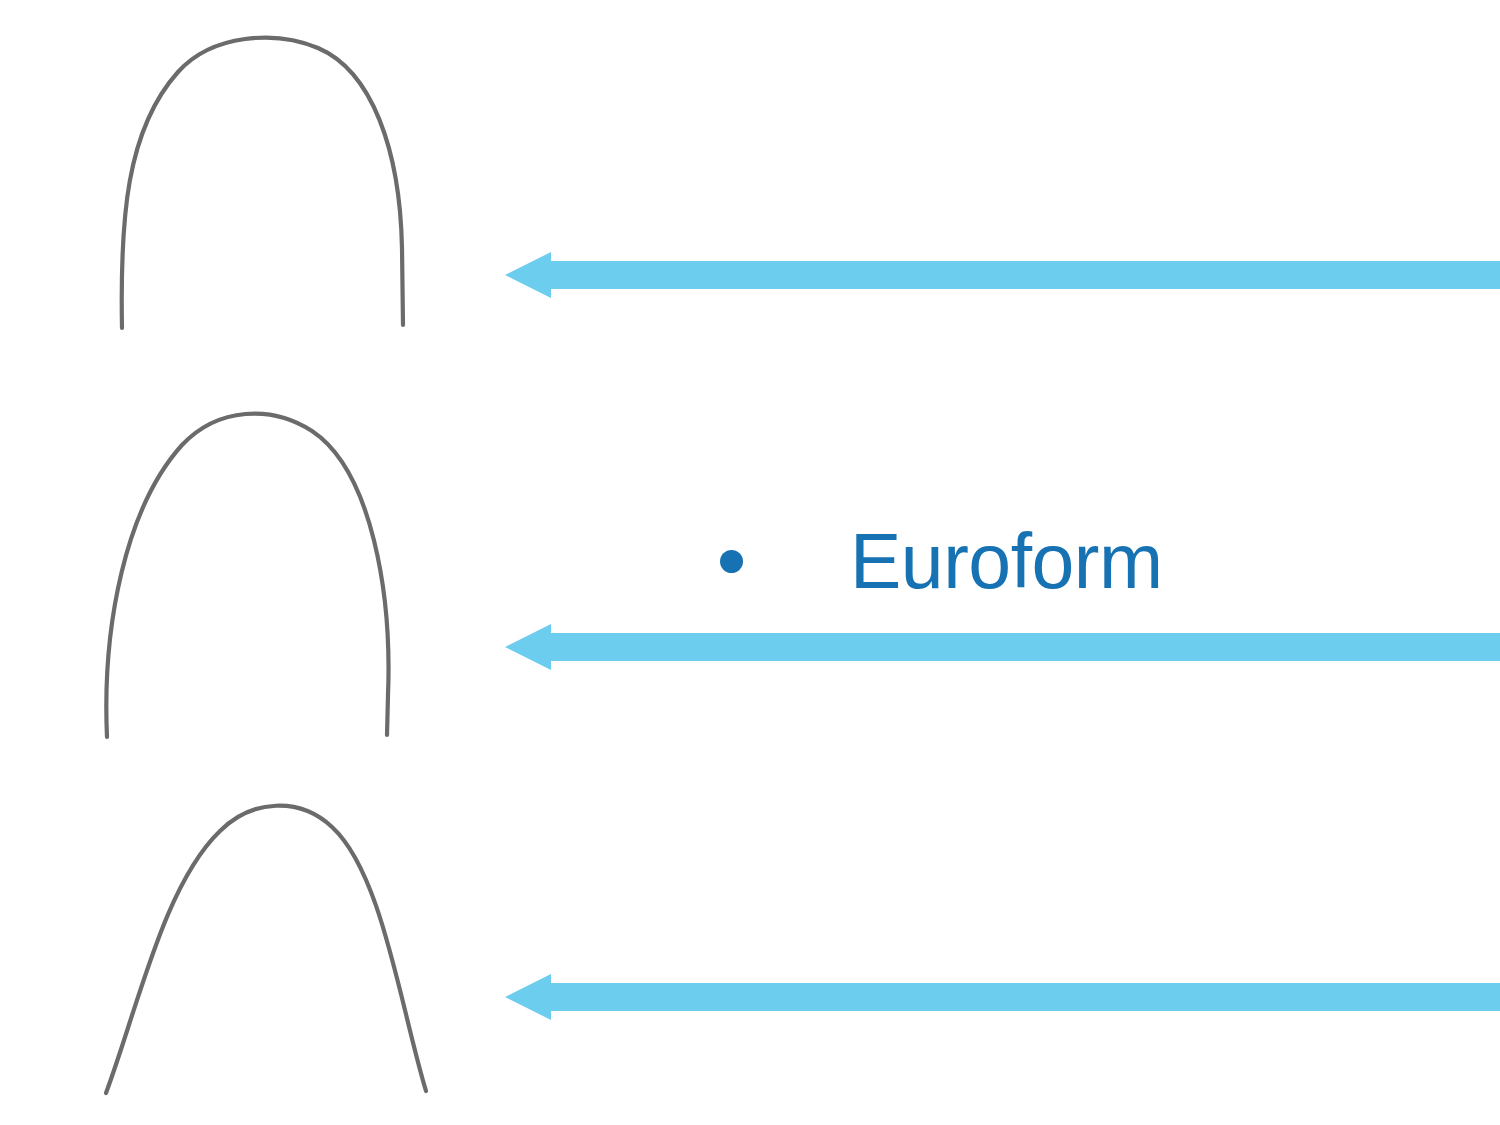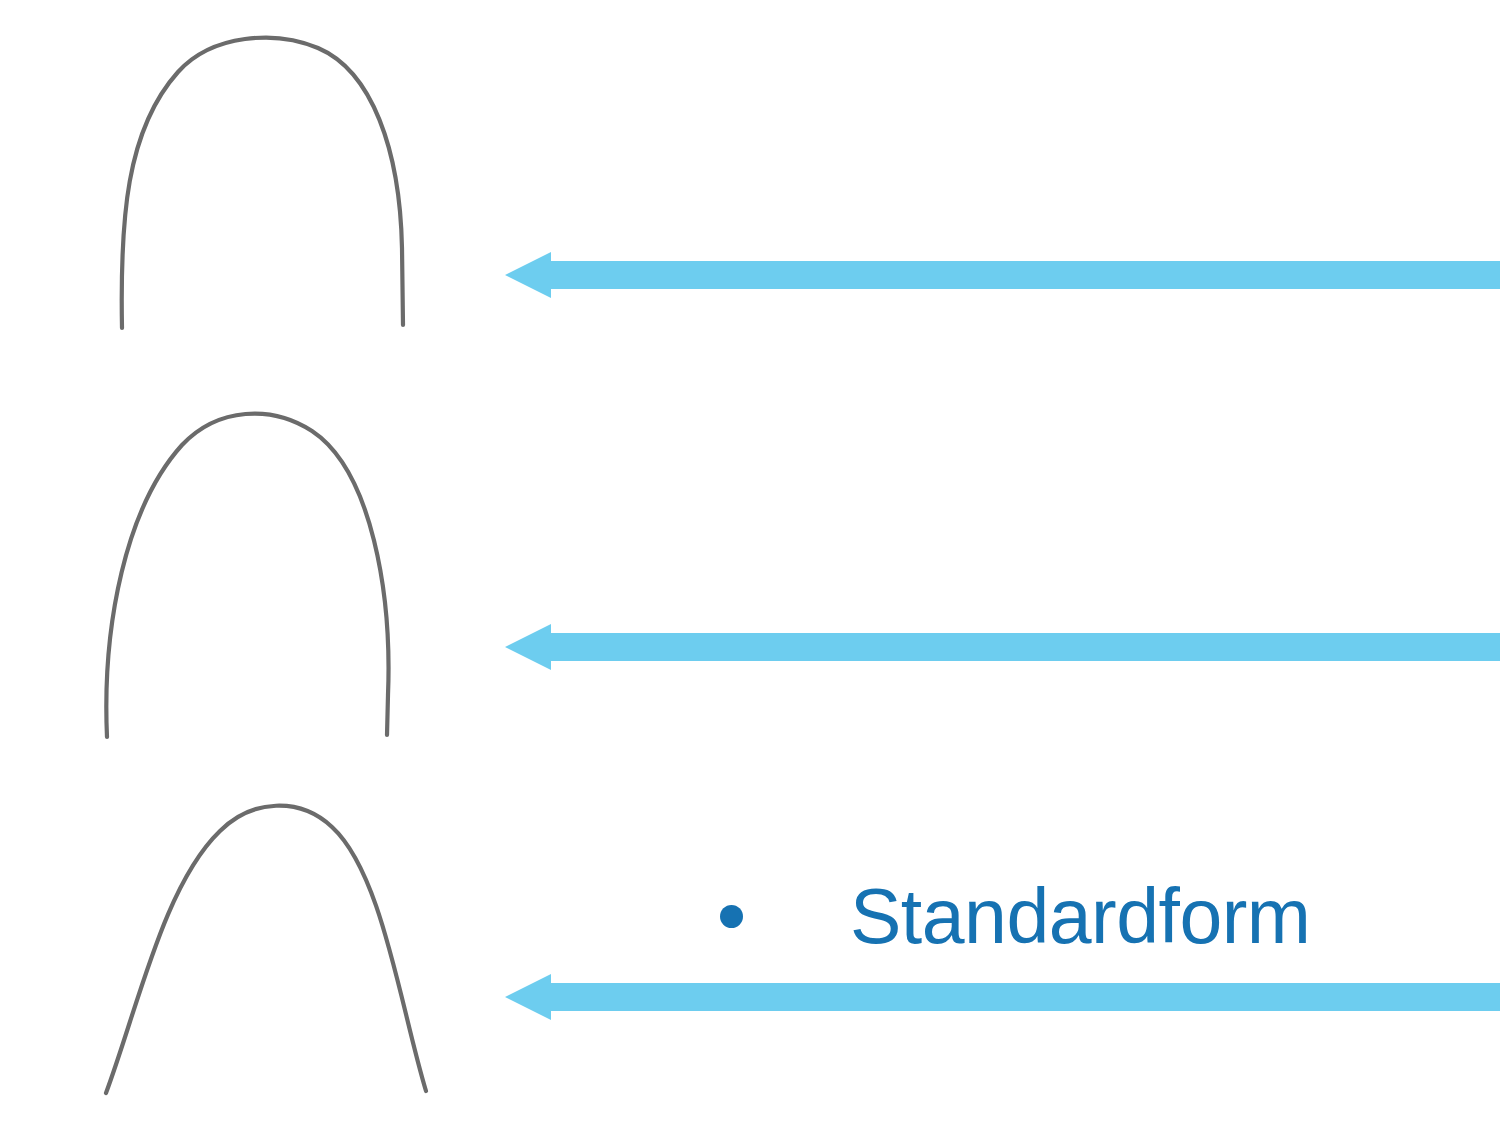--- a/index.html
+++ b/index.html
@@ -122,35 +122,35 @@
                L 327 340"></path>
     </svg>
   </div>
 
   <div class="arrow" id="arrow-2">
     <svg viewBox="0 0 995 46" preserveAspectRatio="none" aria-hidden="true">
       <polygon fill="#6DCDEF" points="0,23 46,0 46,9 995,9 995,37 46,37 46,46"></polygon>
     </svg>
   </div>
 
+  <div class="bullet-row" id="label-row-2">
+    <span class="bullet-dot"></span>
+    <span class="bullet-gap"></span>
+    <span class="bullet-label">Euroform</span>
+  </div>
 
   <div class="arch-figure" id="arch-row-3">
     <svg viewBox="0 0 420 330" preserveAspectRatio="xMidYMid meet" aria-hidden="true">
       <path class="arch-wire" d="M 46 318
                C 78 232, 104 110, 160 56
                C 192 24, 240 22, 272 52
                C 322 98, 340 230, 366 316"></path>
     </svg>
   </div>
 
   <div class="arrow" id="arrow-3">
     <svg viewBox="0 0 995 46" preserveAspectRatio="none" aria-hidden="true">
       <polygon fill="#6DCDEF" points="0,23 46,0 46,9 995,9 995,37 46,37 46,46"></polygon>
     </svg>
   </div>
 
-  <div class="bullet-row" id="label-row-3">
-    <span class="bullet-dot"></span>
-    <span class="bullet-gap"></span>
-    <span class="bullet-label">Standardform</span>
-  </div>
 
 </div>
 
 </body></html>

